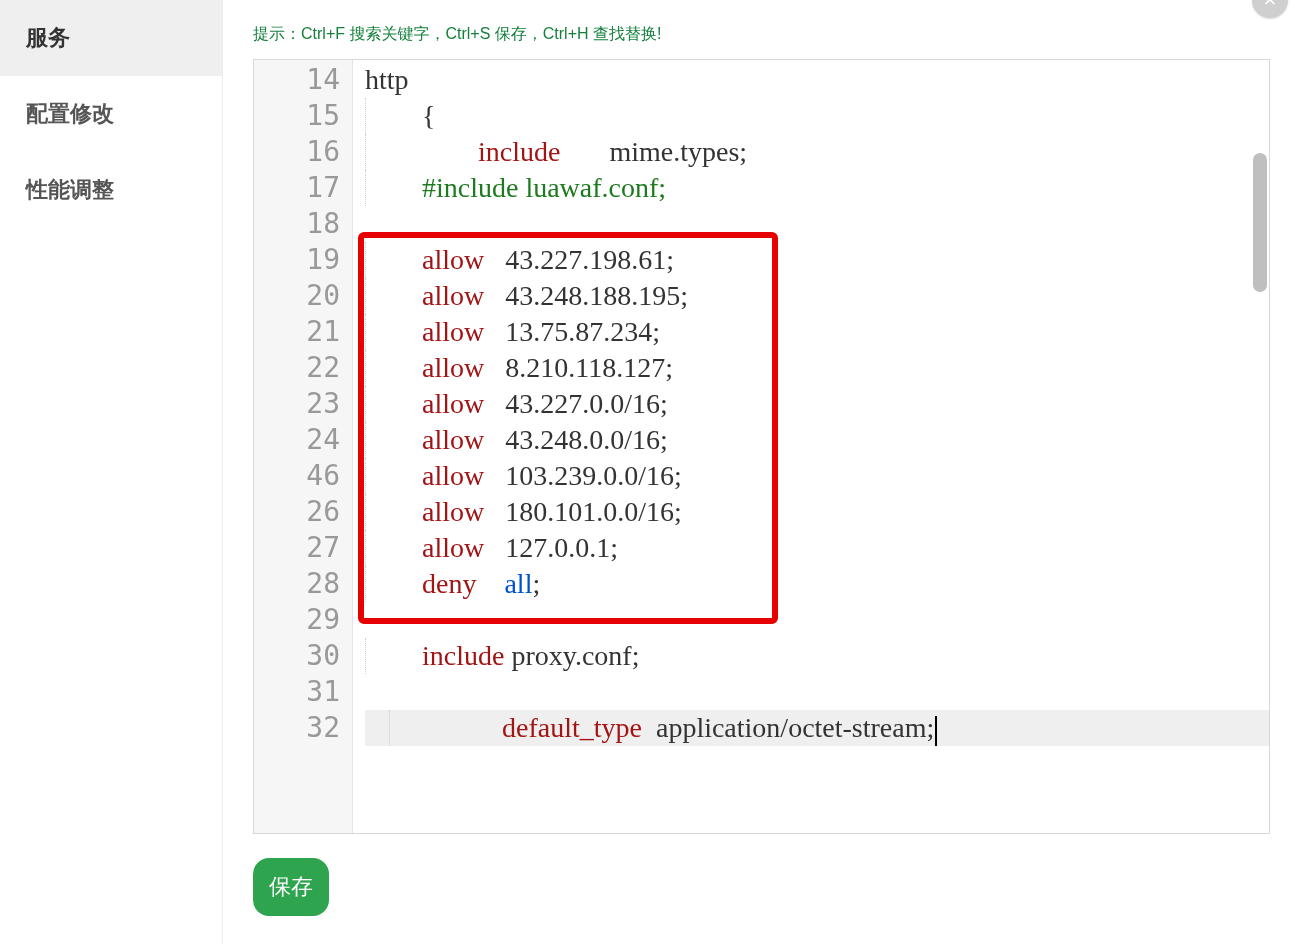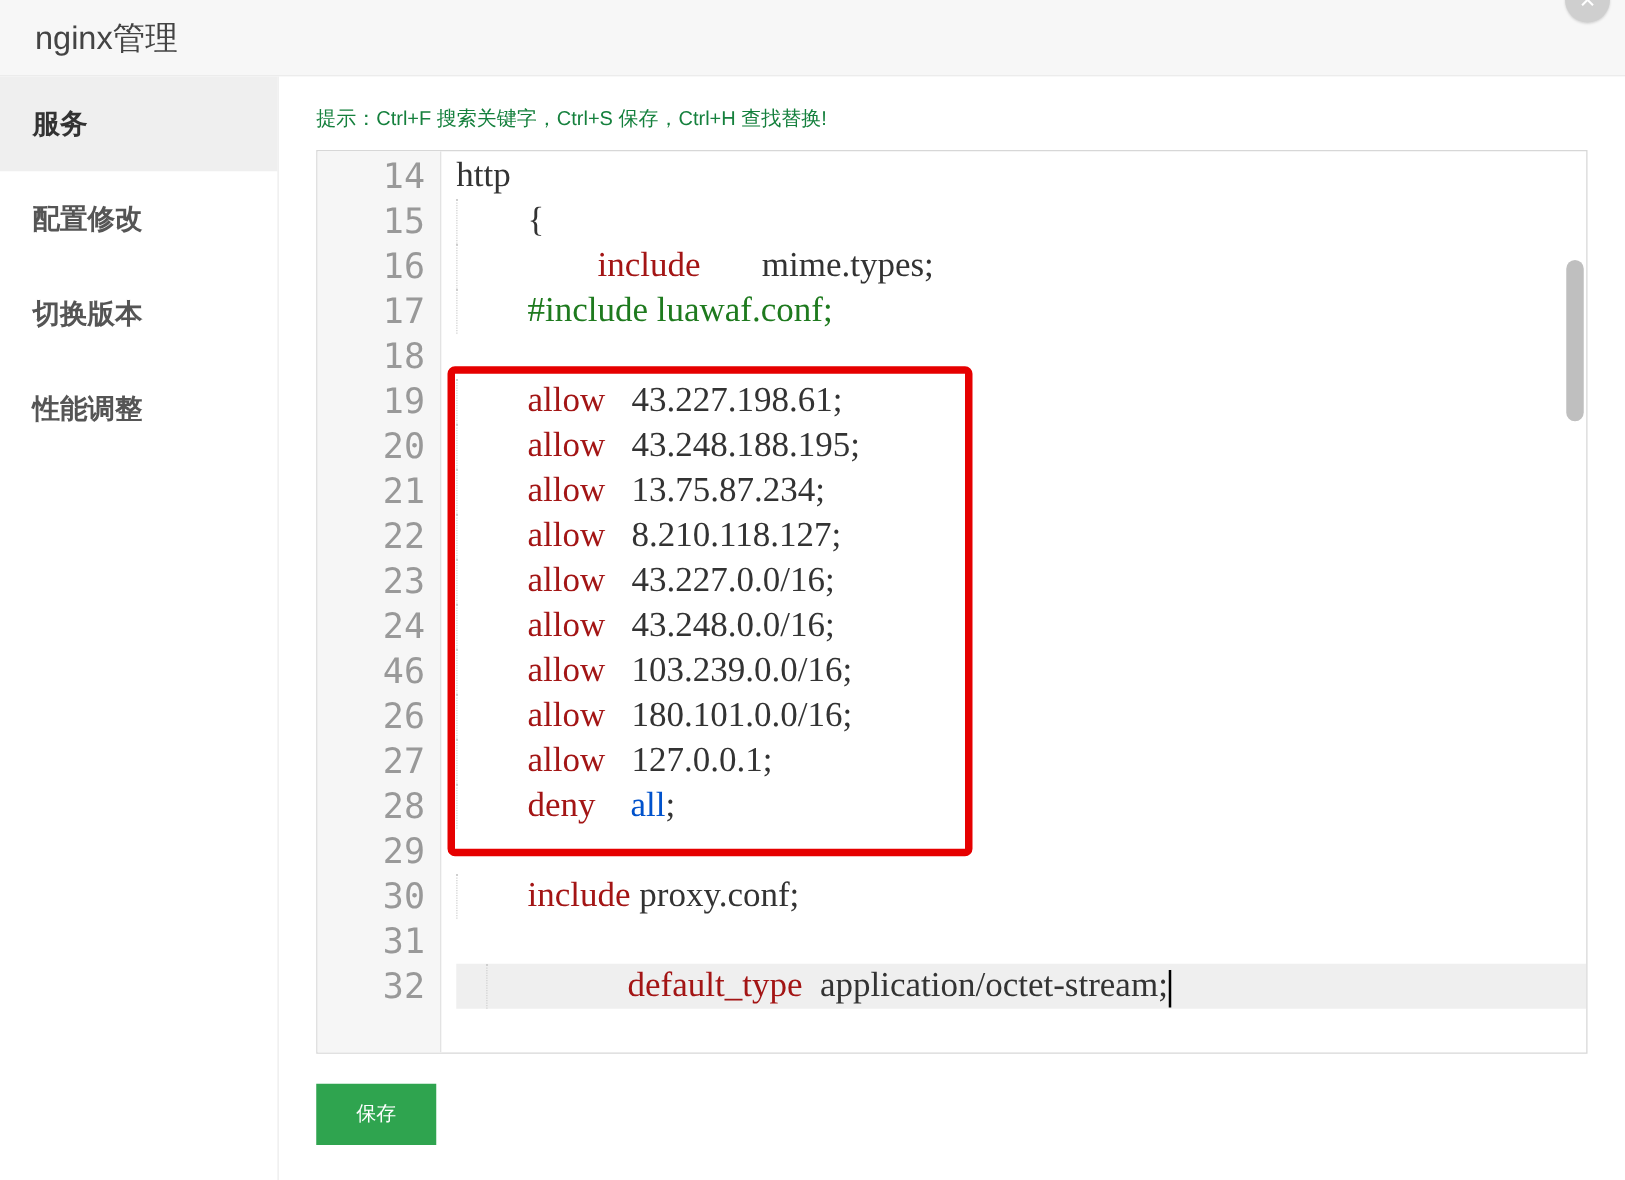--- a/index.html
+++ b/index.html
@@ -32,38 +32,34 @@
   .row.cursor{background:#efefef;padding-left:24px;}
   
   .hl{position:absolute;border:6px solid #e60000;border-radius:6px;pointer-events:none;}
   
   .scroll-track{position:absolute;top:0;right:0;width:18px;height:100%;background:transparent;border-left:0;}
   .scroll-thumb{position:absolute;right:2px;width:14px;border-radius:7px;background:#bfbfbf;}
   
   .caret{display:inline-block;width:1.5px;height:30px;background:#000;vertical-align:middle;margin-left:1px;}
   
   .actions{margin-top:24px;}
-  .btn-save{background:#2fa44f;color:#fff;border:none;border-radius:0;padding:14px 32px;font-size:16px;cursor:pointer;}
+  .btn-save{background:#2fa44f;color:#fff;border:none;border-radius:16px;padding:14px 16px;font-size:22px;cursor:pointer;}
 </style>
 </head>
 <body>
 
 <div class="page">
   <div class="close-btn">×</div>
 
-  <div class="titlebar">
-    <h1>nginx管理</h1>
-  </div>
 
   <div class="body">
     <nav class="sidebar">
       <ul id="sidebar-list">
           <li class="active">服务</li>
           <li>配置修改</li>
-          <li>切换版本</li>
           <li>性能调整</li>
         </ul>
     </nav>
 
     <section class="main">
       <div class="hint">提示：Ctrl+F 搜索关键字，Ctrl+S 保存，Ctrl+H 查找替换!</div>
 
       <div class="editor-wrap">
         <div class="editor">
           <div class="gutter" id="gutter">

